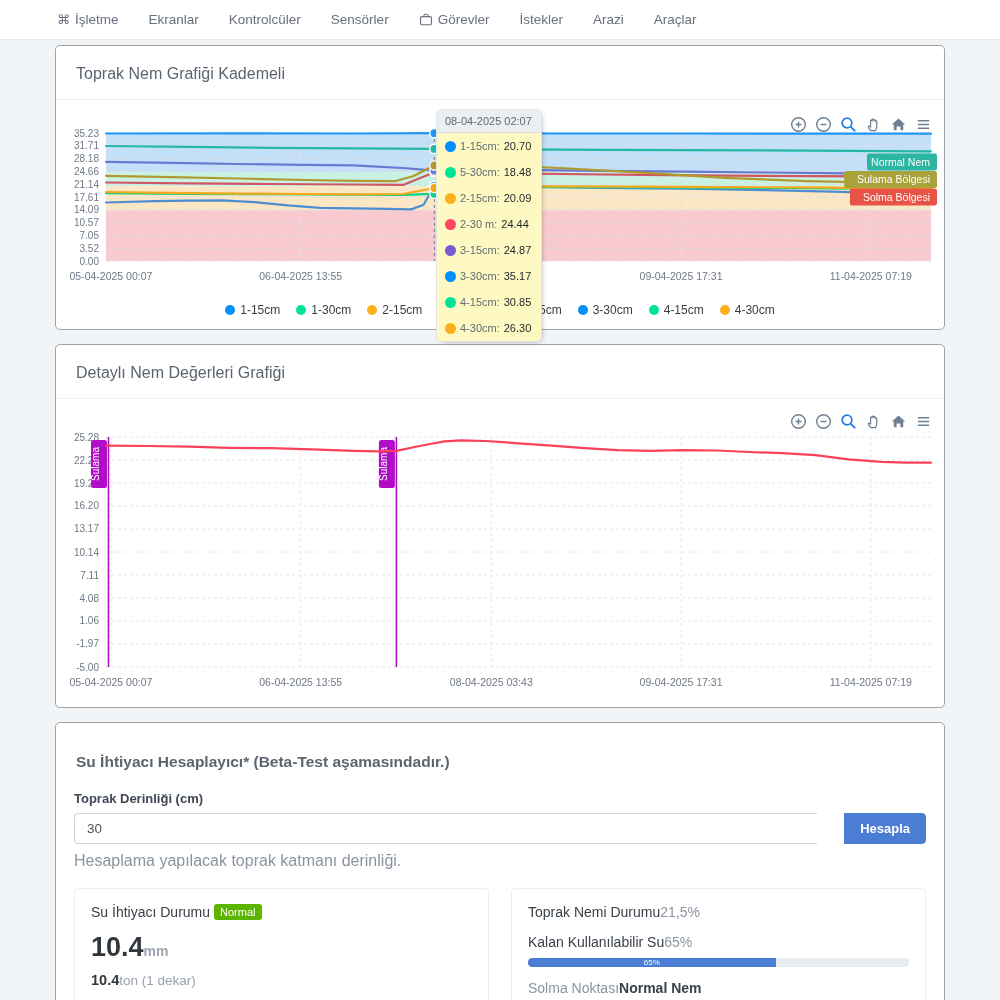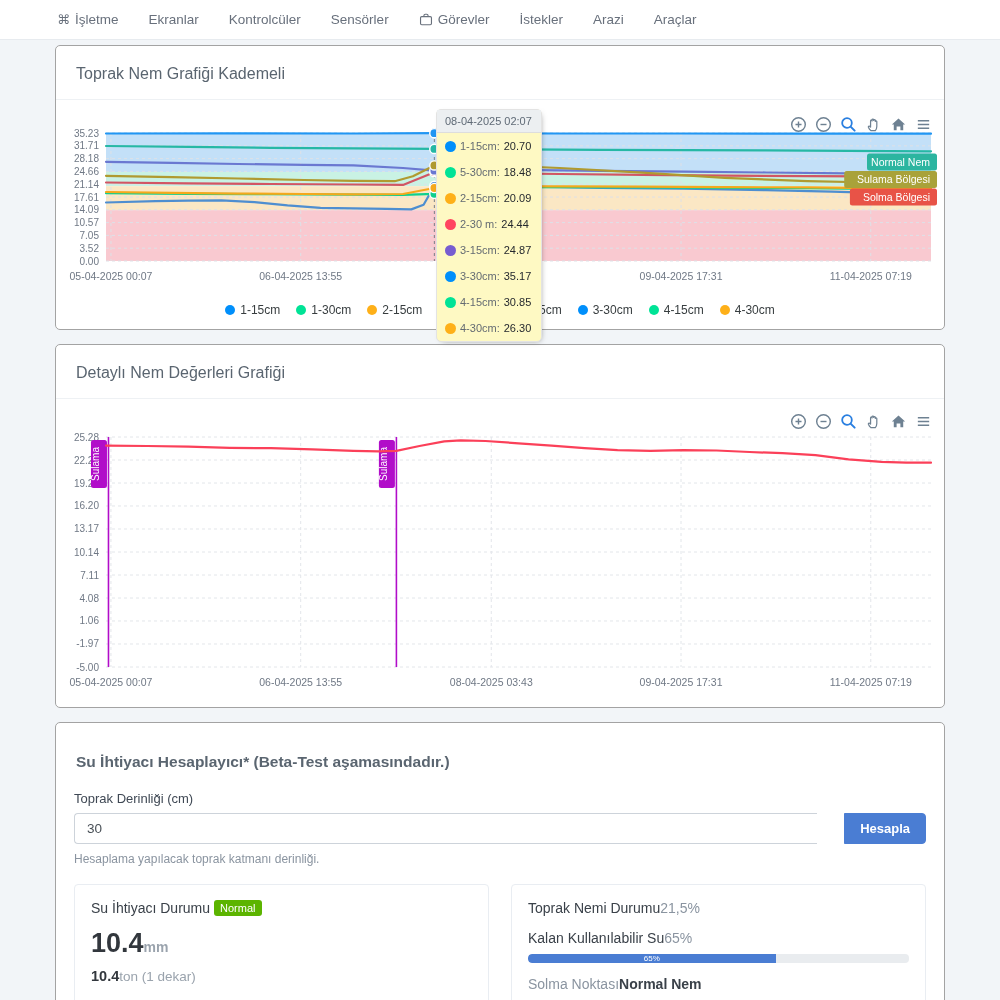--- a/index.html
+++ b/index.html
@@ -46,33 +46,33 @@
   .apex-tooltip-title {
     background:#eceff1; border-bottom:1px solid #ddd; padding:5px 8px; color:#5f6a76; font-size:11px;
   }
   .apex-tooltip-row { display:flex; align-items:center; gap:4px; padding:7px 10px 7px 8px; }
   .apex-tooltip-row .dot { width:11px; height:11px; border-radius:50%; flex:none; }
   .apex-tooltip-row .lbl { color:#646b72; }
   .apex-tooltip-row .val { font-weight:normal; color:#25292e; }
   
   .calc-body { padding:18px 18px 22px 18px; }
   .calc-title { font-size:15.5px; font-weight:700; color:#5a6570; padding:12px 2px 20px 2px; }
-  .field-label { font-size:13px; font-weight:normal; color:#3f4854; margin-bottom:7px; }
+  .field-label { font-size:13px; font-weight:bold; color:#3f4854; margin-bottom:7px; }
   .input-group { display:flex; width:100%;gap:27px; }
   .input-group input {
     flex:1; border:1px solid #cdd3da; border-right:none; border-radius:4px 0 0 4px;
     padding:7px 12px; font-size:13.5px; color:#495057; outline:none;
     font-family:"Liberation Sans",sans-serif; background:#fff;
   }
   .btn-primary {
     background:#4a7dd3; color:#fff; border:1px solid #4a7dd3; border-radius:0 4px 4px 0;
     font-size:13px; font-weight:bold; padding:7px 15px; cursor:pointer;
     font-family:"Liberation Sans",sans-serif;
   }
-  .help-text { font-size:12px; color:#8a94a0; margin:8px 0 18px 0; }
+  .help-text { font-size:16px; color:#8a94a0; margin:8px 0 18px 0; }
   .result-row { display:flex; gap:22px; }
   .result-box { flex:1; border:1px solid #e9edf2; border-radius:4px; padding:15px 16px; }
   .status-line { font-size:14px; color:#3a4149; display:flex; align-items:center; }
   .badge-green { color:#fff; font-size:11px; font-weight:normal; padding:2px 6px; border-radius:3px; }
   .big-val { margin-top:12px; font-size:27px; font-weight:bold; color:#32373d; }
   .big-val .unit { font-size:14px; font-weight:bold; color:#9aa3ad; }
   .sub-val { margin-top:9px; font-size:14.5px; font-weight:bold; color:#32373d; }
   .sub-val .unit { font-weight:normal; color:#9aa3ad; font-size:13.5px; }
   .moist-line { font-size:14px; margin-bottom:14px; }
   .moist-line .k { color:#3a4149; }

